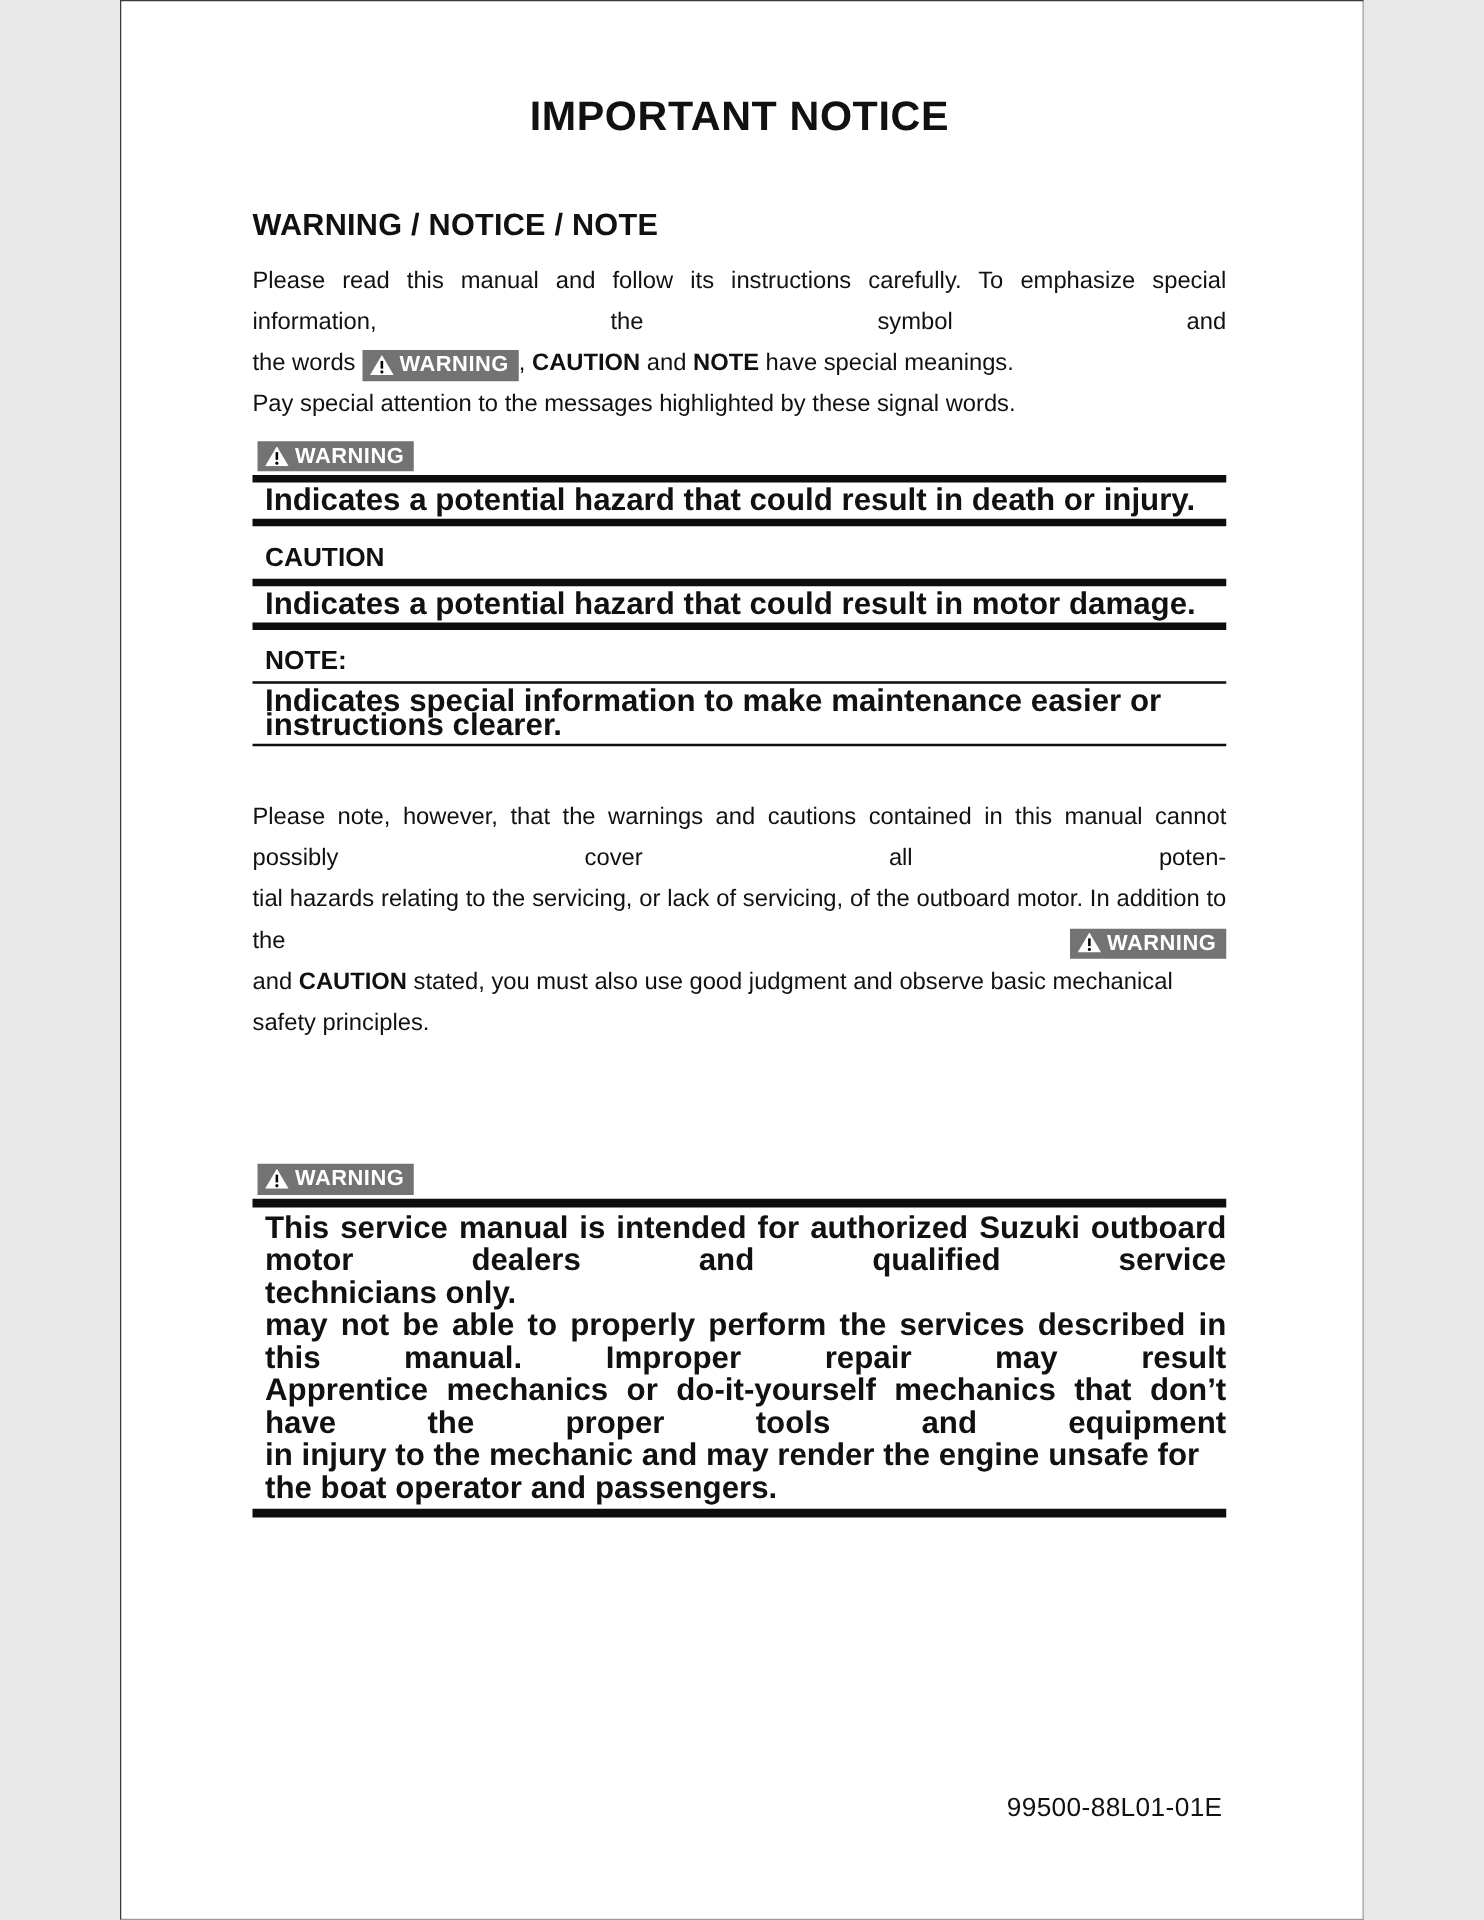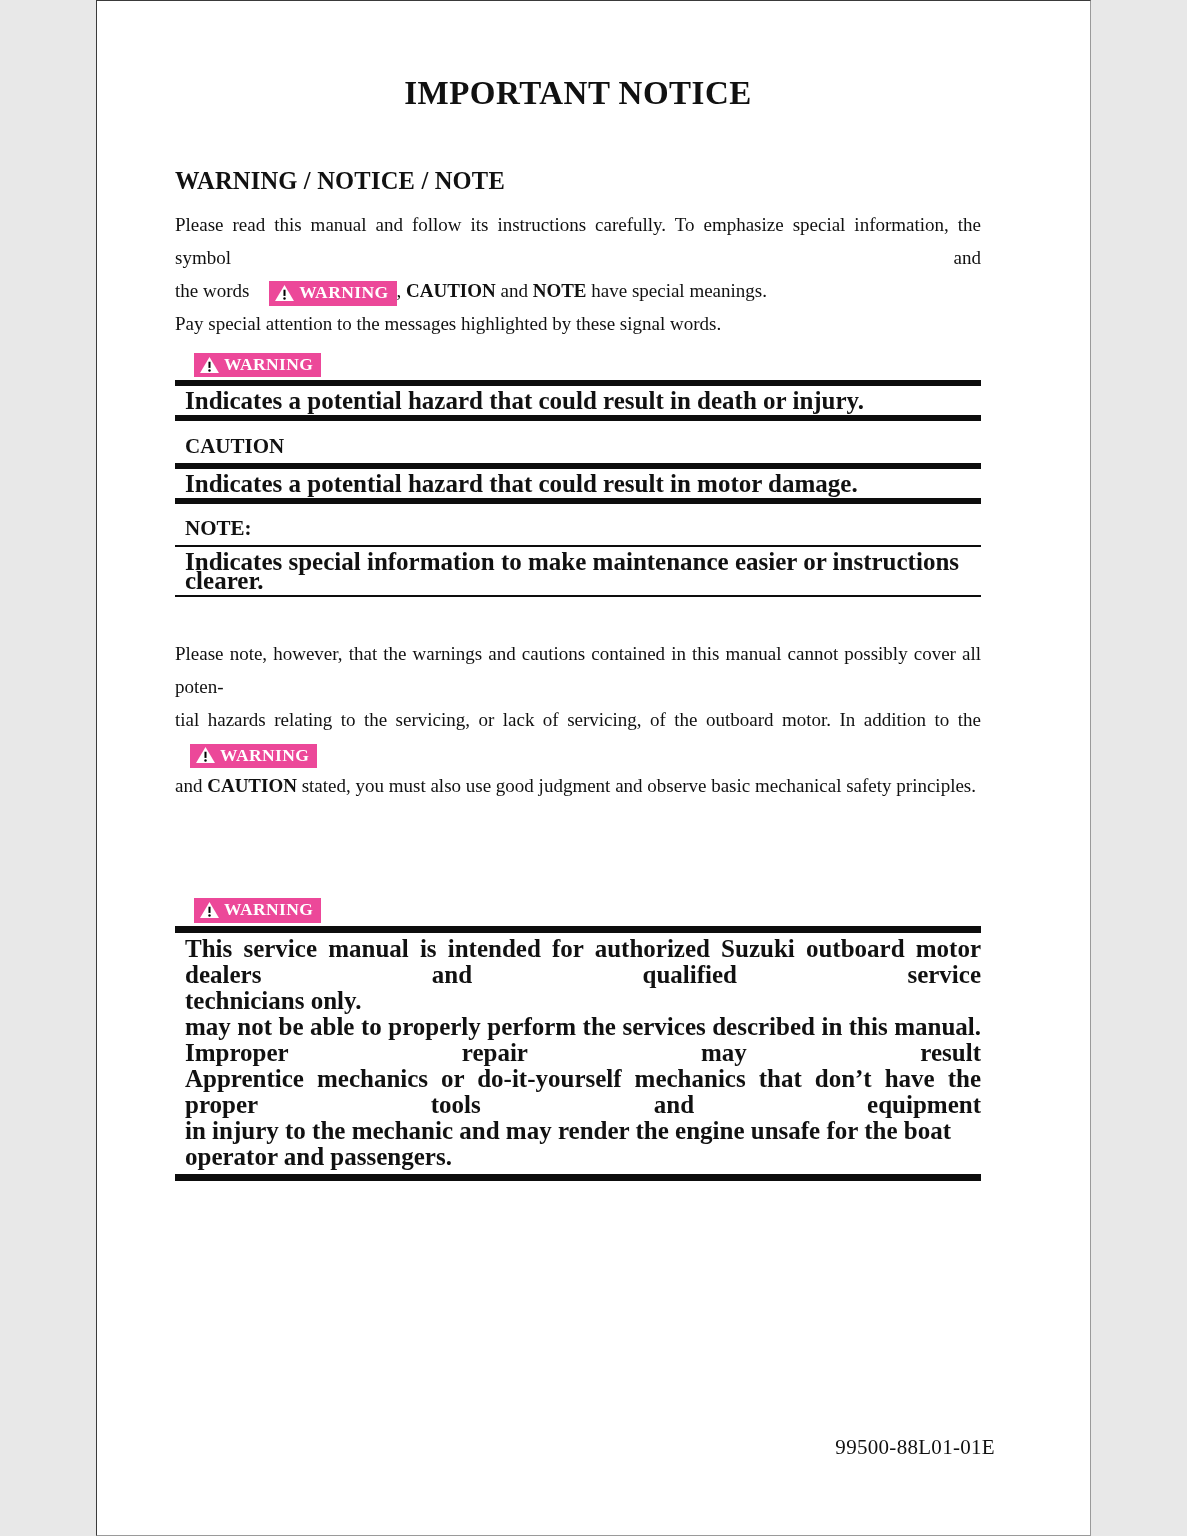--- a/index.html
+++ b/index.html
@@ -5,23 +5,24 @@
   html,body { margin:0; padding:0; background:#e8e8e8; }
   .page {
     position:relative;
     width:995px; height:1536px;
     margin:0 auto;
     background:#ffffff;
     box-sizing:border-box;
     border:1px solid #9a9a9a;
     border-top-color:#3a3a3a;
     border-left-color:#3a3a3a;
-    font-family:Liberation Serif, serif;
+    font-family:Liberation Sans, sans-serif;
     color:#111111;
     overflow:hidden;
+    padding-left:27px;
   }
   .content { padding:0 109px 0 78px; }
 
   .doc-title {
     margin:74px 0 0 0;
     text-align:center;
     font-size:33px;
     font-weight:bold;
     line-height:1.1;
     letter-spacing:0.5px;
@@ -39,30 +40,29 @@
   .para.disclaimer { margin-top:40px; }
   .tline { min-height:33px; }
   .justify-all { text-align:justify; text-align-last:justify; text-justify:inter-word; }
   .bold-word { font-weight:bold; }
 
   
   .badge {
     display:inline-flex;
     align-items:center;
     gap:5px;
-    background:#ec4899;
+    background:#737373;
     color:#ffffff;
     font-weight:bold;
     font-size:17.5px;
     line-height:1;
     padding:3px 8px 4px 6px;
     letter-spacing:0.4px;
     vertical-align:-4px;
     white-space:nowrap;
-    margin-left:15px;
   }
   .warn-icon { display:inline-flex; width:19px; height:16px; }
   .warn-icon svg { width:100%; height:100%; display:block; }
 
   .signal-box { }
   .box-warning   { margin-top:13px; }
   .box-caution   { margin-top:15px; }
   .box-note      { margin-top:14px; }
   .box-service   { margin-top:96px; }
   .badge-row { padding-left:4px; margin-bottom:3px; }
@@ -87,21 +87,21 @@
     font-weight:bold;
     font-size:25px;
     line-height:26px;
     padding:3px 0 4px 10px;
   }
   .service-lines .tline { min-height:26px; }
 
   .doc-number {
     position:absolute;
     top:1434px;
-    right:95px;
+    right:112px;
     font-size:21px;
     letter-spacing:0.3px;
   }
 </style>
 </head>
 <body>
 
 <div class="page">
   <div class="content">
 

